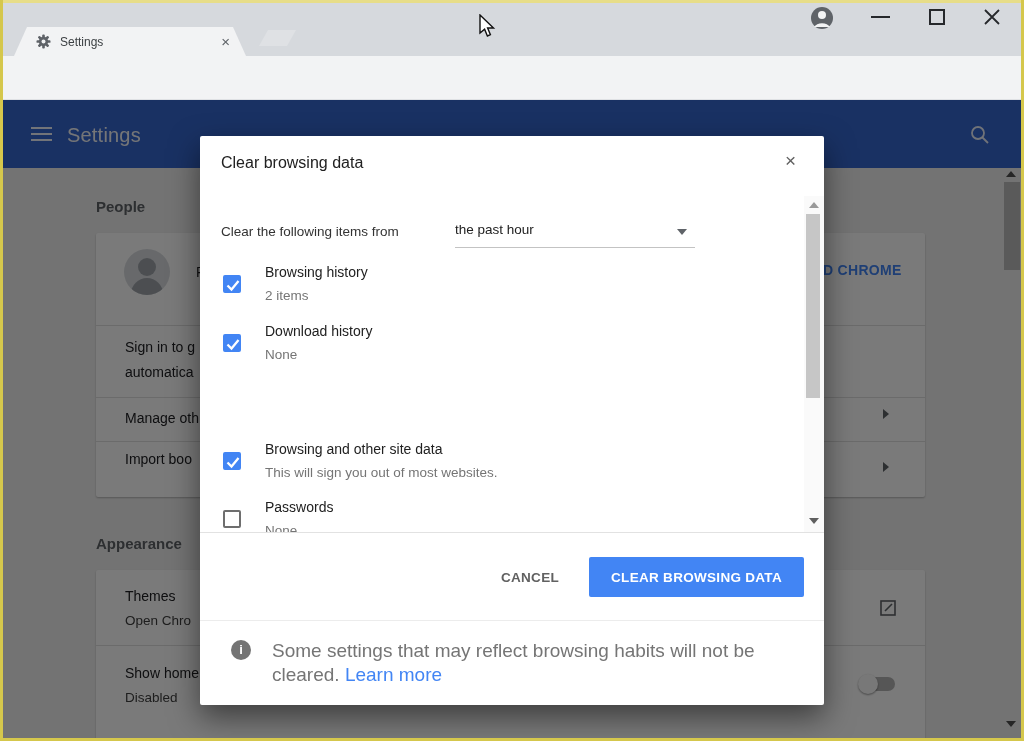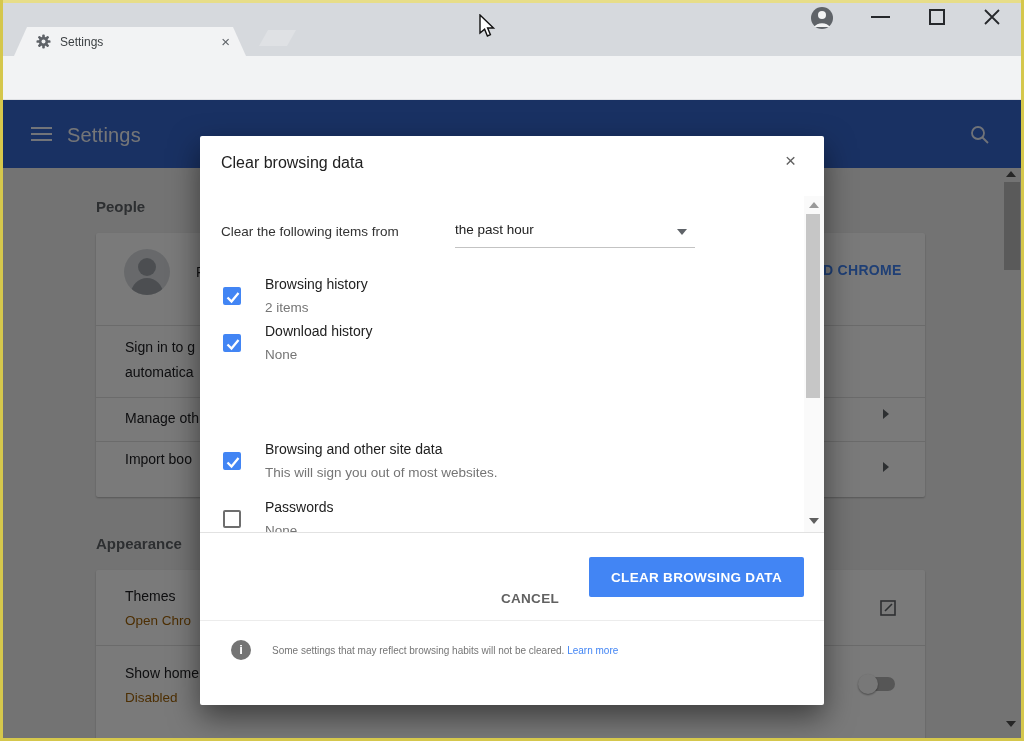--- a/index.html
+++ b/index.html
@@ -56,21 +56,21 @@
   #page-header { position:absolute; left:0; top:0; width:1024px; height:68px; background:#3566d0; }
   #hamburger { position:absolute; left:31px; top:27px; width:21px; }
   #hamburger i { display:block; height:2px; background:rgba(255,255,255,0.92); margin-bottom:4px; }
   #page-title { position:absolute; left:67px; top:24px; font-size:20px; color:#f4f6f9; letter-spacing:0.2px; }
   #page-search { position:absolute; left:970px; top:25px; }
 
   .section-heading { font-size:15px; font-weight:bold; color:#5f6368; }
   .card { background:#ffffff; border-radius:2px; box-shadow:0 1px 2px rgba(0,0,0,0.25); }
   .divider { position:absolute; left:0; width:100%; height:1px; background:#e0e0e0; }
   .row-label { font-size:14px; color:#202124; }
-  .row-sub { font-size:13.5px; color:#a16207; }
+  .row-sub { font-size:13.5px; color:#404040; }
   .chev { width:0; height:0; border-left:6px solid #5f6368; border-top:5px solid transparent; border-bottom:5px solid transparent; }
 
   #card-people { left:96px; top:133px; width:829px; height:264px; }
   #avatar { position:absolute; left:28px; top:16px; width:46px; height:46px; border-radius:50%; background:#d9dce0; overflow:hidden; }
   #avatar .head { position:absolute; left:14px; top:9px; width:18px; height:18px; border-radius:50%; background:#9fa4aa; }
   #avatar .body { position:absolute; left:7px; top:29px; width:32px; height:20px; border-radius:50% 50% 0 0/80% 80% 0 0; background:#9fa4aa; }
   #profile-name { position:absolute; left:100px; top:31px; }
   #signin-frag { position:absolute; left:727px; top:29px; font-size:14px; font-weight:bold; color:#4285f4; letter-spacing:0.3px; }
 
   #card-appearance { left:96px; top:470px; width:829px; height:180px; }
@@ -108,30 +108,30 @@
   .cb-label { position:absolute; left:65px; top:6px; font-size:14px; color:#212121; }
   .cb-detail { position:absolute; left:65px; top:30px; font-size:13.5px; color:#757575; }
 
   
   #dlg-scroll { position:absolute; left:604px; top:0; width:20px; height:336px; background:#fafafa; }
   #dlg-scroll .tri-up { position:absolute; left:5px; top:6px; border-bottom-color:#9a9a9a; }
   #dlg-scroll .tri-down { position:absolute; left:5px; top:322px; border-top-color:#5f5f5f; }
   #dlg-scroll-thumb { position:absolute; left:2px; top:18px; width:14px; height:184px; background:#c6c6c6; }
 
   #dlg-divider1 { position:absolute; left:0; top:396px; width:624px; height:1px; background:#e2e2e2; }
-  #cancel-btn { position:absolute; left:280px; top:442px; width:100px; height:40px;
+  #cancel-btn { position:absolute; left:280px; top:421px; width:100px; height:40px;
     font-size:13.5px; font-weight:bold; color:#616161; letter-spacing:0.3px;
     display:flex; align-items:center; justify-content:center; }
   #confirm-btn { position:absolute; left:389px; top:421px; width:215px; height:40px; background:#4285f4;
     border-radius:2px; color:#ffffff; font-size:13.5px; font-weight:bold; letter-spacing:0.3px;
     display:flex; align-items:center; justify-content:center; }
   #dlg-divider2 { position:absolute; left:0; top:484px; width:624px; height:1px; background:#ececec; }
   #info-icon { position:absolute; left:31px; top:504px; width:20px; height:20px; border-radius:50%; background:#747474;
     color:#ffffff; font-size:13px; font-weight:bold; text-align:center; line-height:20px; }
-  #footnote { position:absolute; left:72px; top:503px; width:524px; font-size:10px; color:#757575; line-height:24px; }
+  #footnote { position:absolute; left:72px; top:503px; width:524px; font-size:19px; color:#757575; line-height:24px; }
   #learn-more { color:#4285f4; }
 
   #cursor { left:478px; top:14px; z-index:100; }
 </style>
 </head>
 <body>
 
 <div id="stage">
 
   <div id="tabstrip" class="abs">
@@ -256,21 +256,21 @@
     <div id="dialog-title">Clear browsing data</div>
     <div id="dialog-close">×</div>
 
     <div id="dialog-body">
       <div id="time-label">Clear the following items from</div>
       <div id="time-select">
         <span id="time-value">the past hour</span>
         <div id="time-caret"></div>
       </div>
 
-      <div class="cb-row checked" style="top:74px;">
+      <div class="cb-row checked" style="top:62px;">
         <div class="cb-box">
           <svg width="18" height="18" viewBox="0 0 18 18">
               <polyline points="3.5,9.5 7.5,13.5 14.5,5" fill="none" stroke="#ffffff" stroke-width="2.3"></polyline>
             </svg>
         </div>
         <div class="cb-label">Browsing history</div>
         <div class="cb-detail">2 items</div>
       </div>
       <div class="cb-row checked" style="top:121px;">
         <div class="cb-box">

